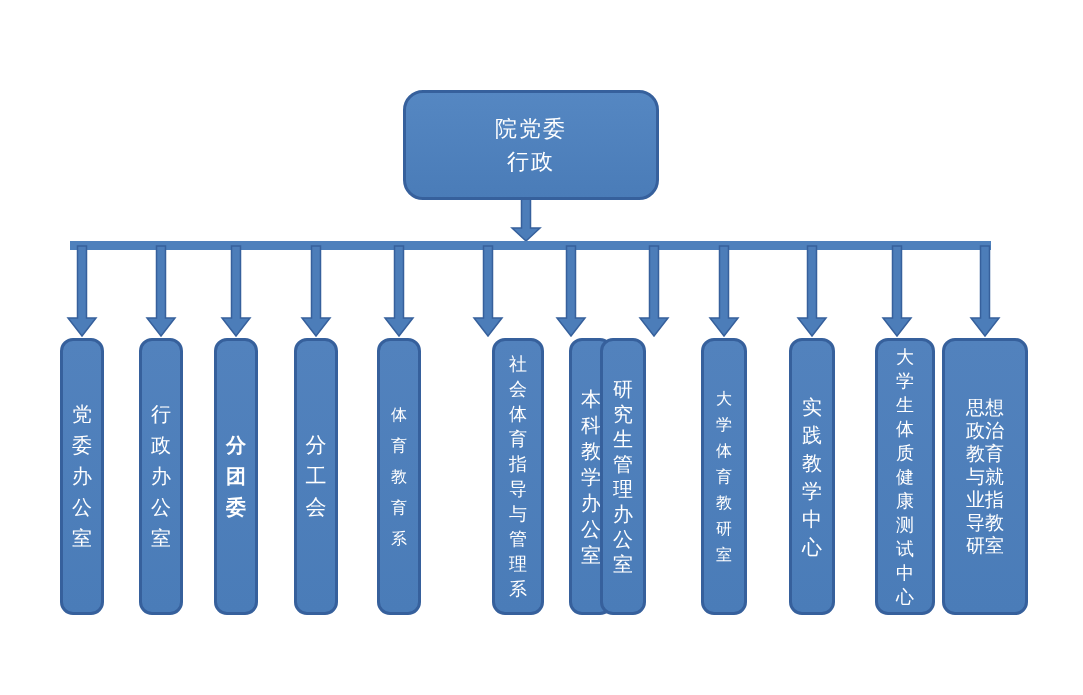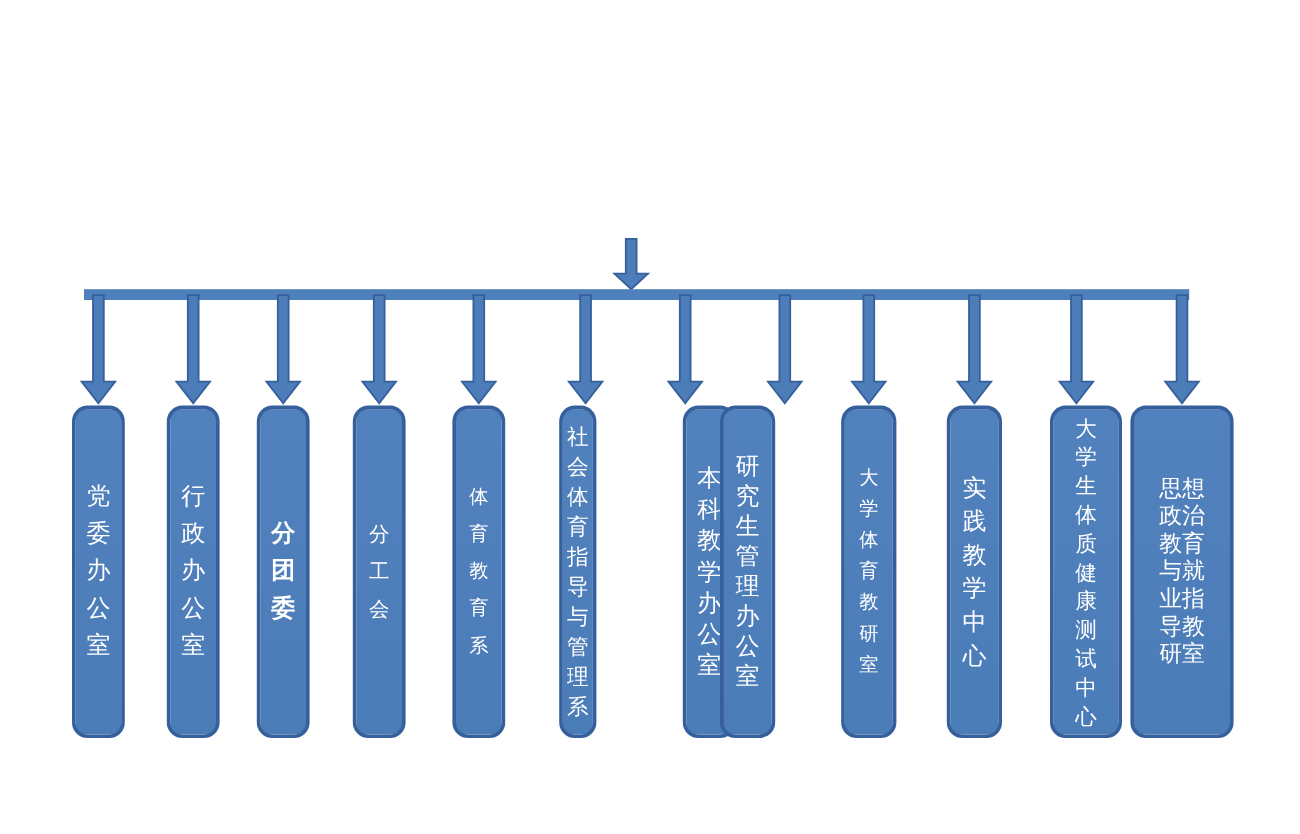--- a/index.html
+++ b/index.html
@@ -77,38 +77,42 @@
       <path d="M394.5,246 L394.5,318 L385,318 L399,336 L413,318 L403.5,318 L403.5,246 Z" fill="#4c7db9" stroke="#36609c" stroke-width="1.5" stroke-linejoin="miter"></path>
       <path d="M483.5,246 L483.5,318 L474,318 L488,336 L502,318 L492.5,318 L492.5,246 Z" fill="#4c7db9" stroke="#36609c" stroke-width="1.5" stroke-linejoin="miter"></path>
       <path d="M566.5,246 L566.5,318 L557,318 L571,336 L585,318 L575.5,318 L575.5,246 Z" fill="#4c7db9" stroke="#36609c" stroke-width="1.5" stroke-linejoin="miter"></path>
       <path d="M649.5,246 L649.5,318 L640,318 L654,336 L668,318 L658.5,318 L658.5,246 Z" fill="#4c7db9" stroke="#36609c" stroke-width="1.5" stroke-linejoin="miter"></path>
       <path d="M719.5,246 L719.5,318 L710,318 L724,336 L738,318 L728.5,318 L728.5,246 Z" fill="#4c7db9" stroke="#36609c" stroke-width="1.5" stroke-linejoin="miter"></path>
       <path d="M807.5,246 L807.5,318 L798,318 L812,336 L826,318 L816.5,318 L816.5,246 Z" fill="#4c7db9" stroke="#36609c" stroke-width="1.5" stroke-linejoin="miter"></path>
       <path d="M892.5,246 L892.5,318 L883,318 L897,336 L911,318 L901.5,318 L901.5,246 Z" fill="#4c7db9" stroke="#36609c" stroke-width="1.5" stroke-linejoin="miter"></path>
       <path d="M980.5,246 L980.5,318 L971,318 L985,336 L999,318 L989.5,318 L989.5,246 Z" fill="#4c7db9" stroke="#36609c" stroke-width="1.5" stroke-linejoin="miter"></path>
     </svg>
 
+  <div class="root-box">
+    <div class="root-label">院党委
+行政</div>
+  </div>
 
   <div id="boxes">
       <div class="org-box" style="left: 60px; width: 44px;">
         <span class="org-label" style="width: 22px; font-size: 20px; line-height: 31px;">党委办公室</span>
       </div>
       <div class="org-box" style="left: 139px; width: 44px; font-family: Liberation Serif, serif;">
         <span class="org-label" style="width: 22px; font-size: 20px; line-height: 31px;">行政办公室</span>
       </div>
       <div class="org-box" style="left: 214px; width: 44px;">
         <span class="org-label" style="width: 22px; font-size: 20px; line-height: 31px; font-weight: bold;">分团委</span>
       </div>
       <div class="org-box" style="left: 294px; width: 44px;">
-        <span class="org-label" style="width: 22px; font-size: 17px; line-height: 31px;">分工会</span>
+        <span class="org-label" style="width: 22px; font-size: 21px; line-height: 31px;">分工会</span>
       </div>
       <div class="org-box" style="left: 377px; width: 44px;">
         <span class="org-label" style="width: 22px; font-size: 16px; line-height: 31px;">体育教育系</span>
       </div>
-      <div class="org-box" style="left: 466px; width: 31px;">
+      <div class="org-box" style="left: 492px; width: 52px;">
         <span class="org-label" style="width: 20px; font-size: 18px; line-height: 25px;">社会体育指导与管理系</span>
       </div>
       <div class="org-box" style="left: 569px; width: 44px;">
         <span class="org-label" style="width: 22px; font-size: 20px; line-height: 26px;">本科教学办公室</span>
       </div>
       <div class="org-box" style="left: 600px; width: 46px;">
         <span class="org-label" style="width: 22px; font-size: 20px; line-height: 25px;">研究生管理办公室</span>
       </div>
       <div class="org-box" style="left: 701px; width: 46px;">
         <span class="org-label" style="width: 22px; font-size: 16px; line-height: 26px;">大学体育教研室</span>

